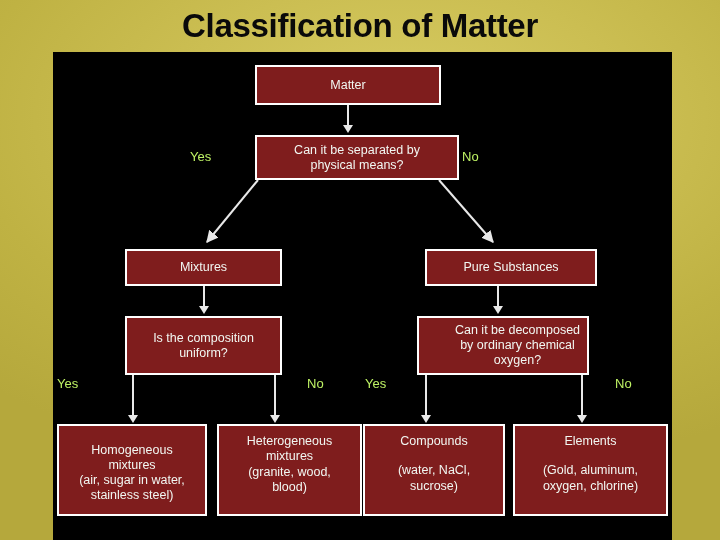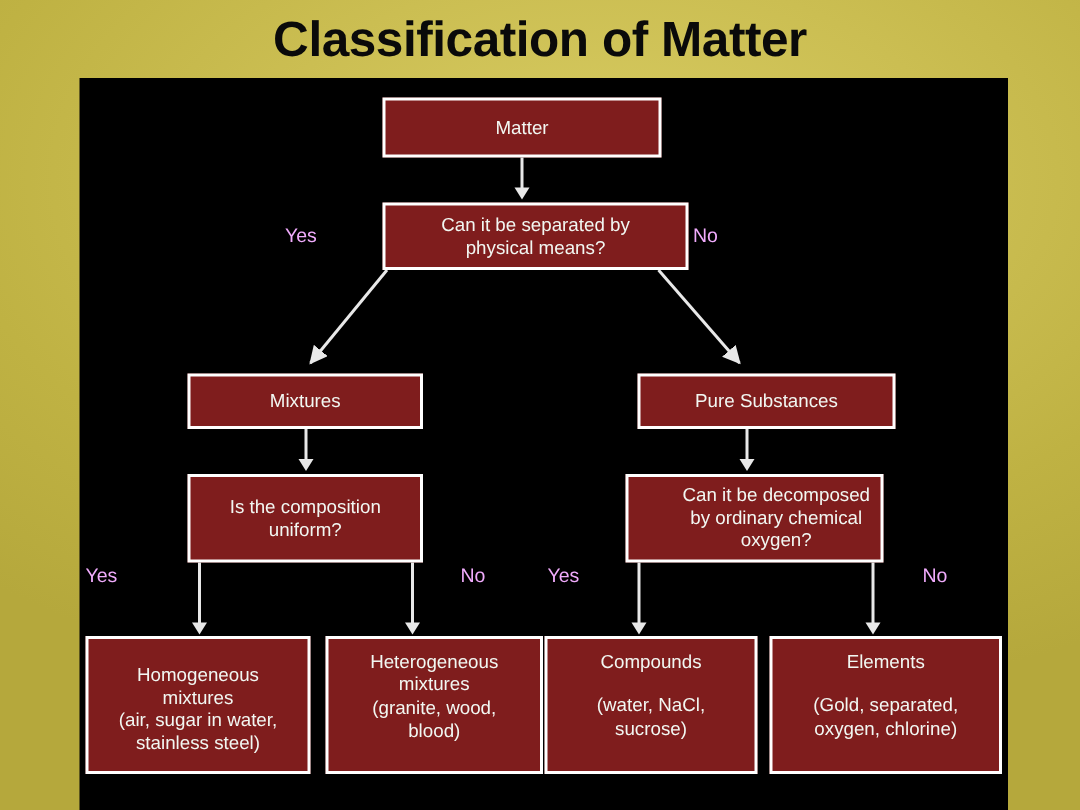--- a/index.html
+++ b/index.html
@@ -66,21 +66,21 @@
 
   .box.leaf {
     font-size: 12.5px;
     line-height: 1.22;
     align-items: flex-start;
     padding-top: 8px;
   }
 
   .lbl {
     position: absolute;
-    color: #f0abfc;
+    color: #bef264;
     font-size: 13px;
     line-height: 15px;
     white-space: nowrap;
   }
 
   
   .vline {
     position: absolute;
     width: 2px;
     background: #e8e8e8;
@@ -212,19 +212,19 @@
         <div style="min-height:14px;"></div>
         <div>(water, NaCl,</div>
         <div>sucrose)</div>
       </div>
     </div>
 
     <div class="box leaf" style="left:460px; top:372px; width:155px; height:92px;">
       <div class="inner">
         <div>Elements</div>
         <div style="min-height:14px;"></div>
-        <div>(Gold, separated,</div>
+        <div>(Gold, aluminum,</div>
         <div>oxygen, chlorine)</div>
       </div>
     </div>
 
   </div>
 </div>
 
 </body></html>

